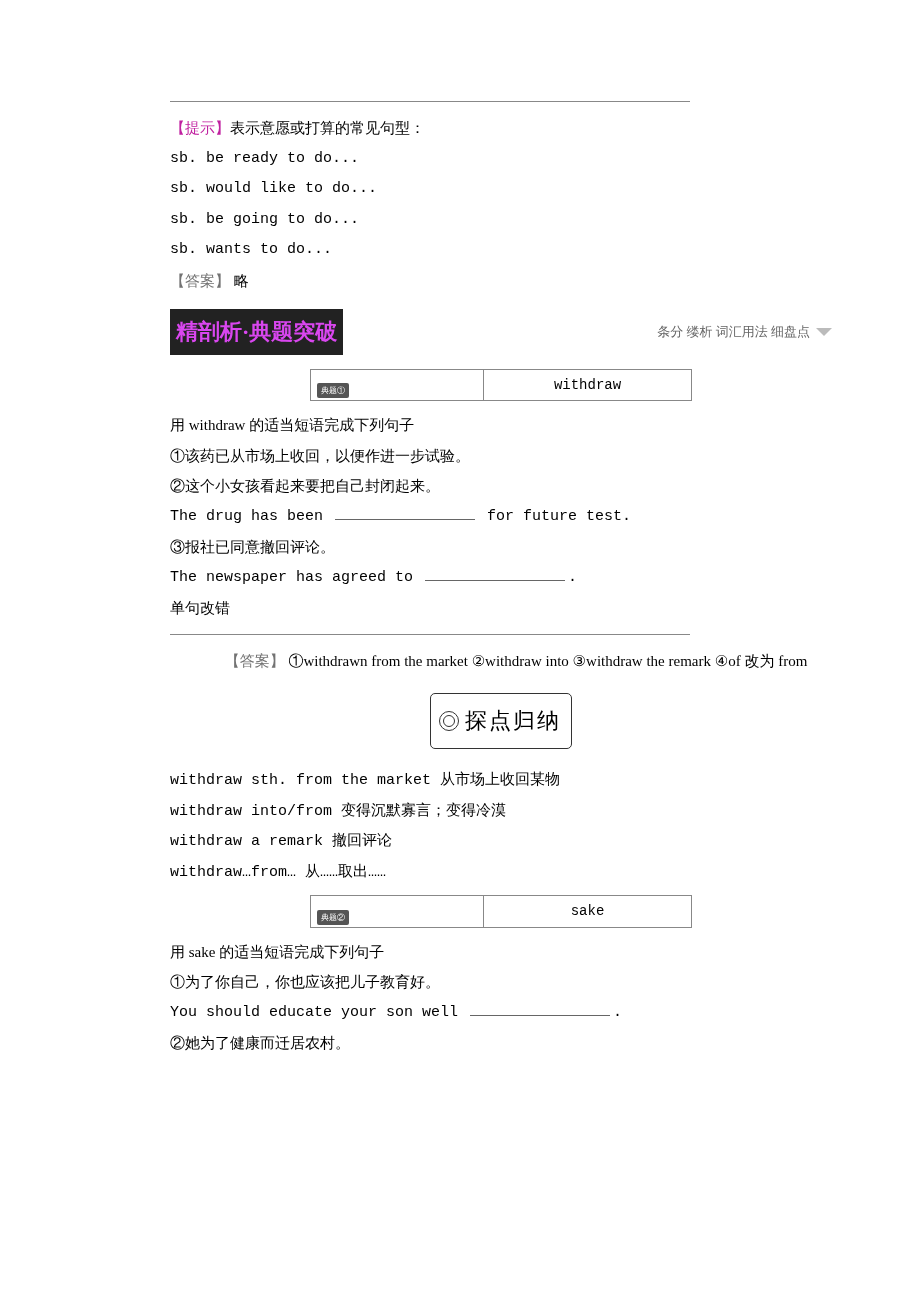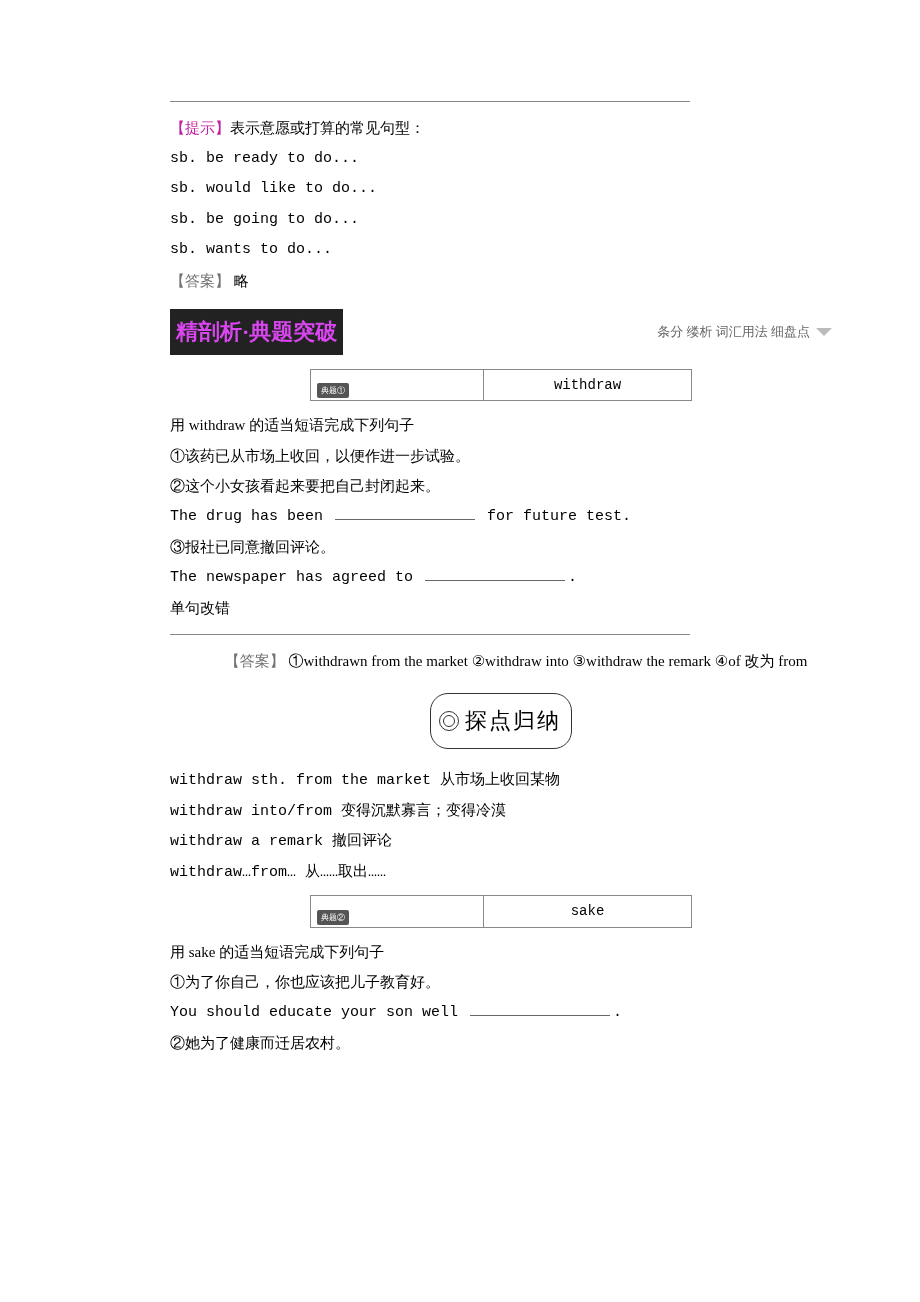--- a/index.html
+++ b/index.html
@@ -101,21 +101,21 @@
       margin: 0 3px;
     }
     .summary-box {
       margin: 18px auto 18px auto;
       width: 220px;
       position: relative;
       text-align: center;
     }
     .summary-inner {
       border: 1.5px solid #333;
-      border-radius: 18px;
+      border-radius: 5px;
       padding: 6px 10px 6px 34px;
       font-size: 22px;
       font-family: "SimHei", "黑体", sans-serif;
       letter-spacing: 2px;
       position: relative;
       display: inline-block;
     }
     .summary-inner::before {
       content: "";
       position: absolute;

